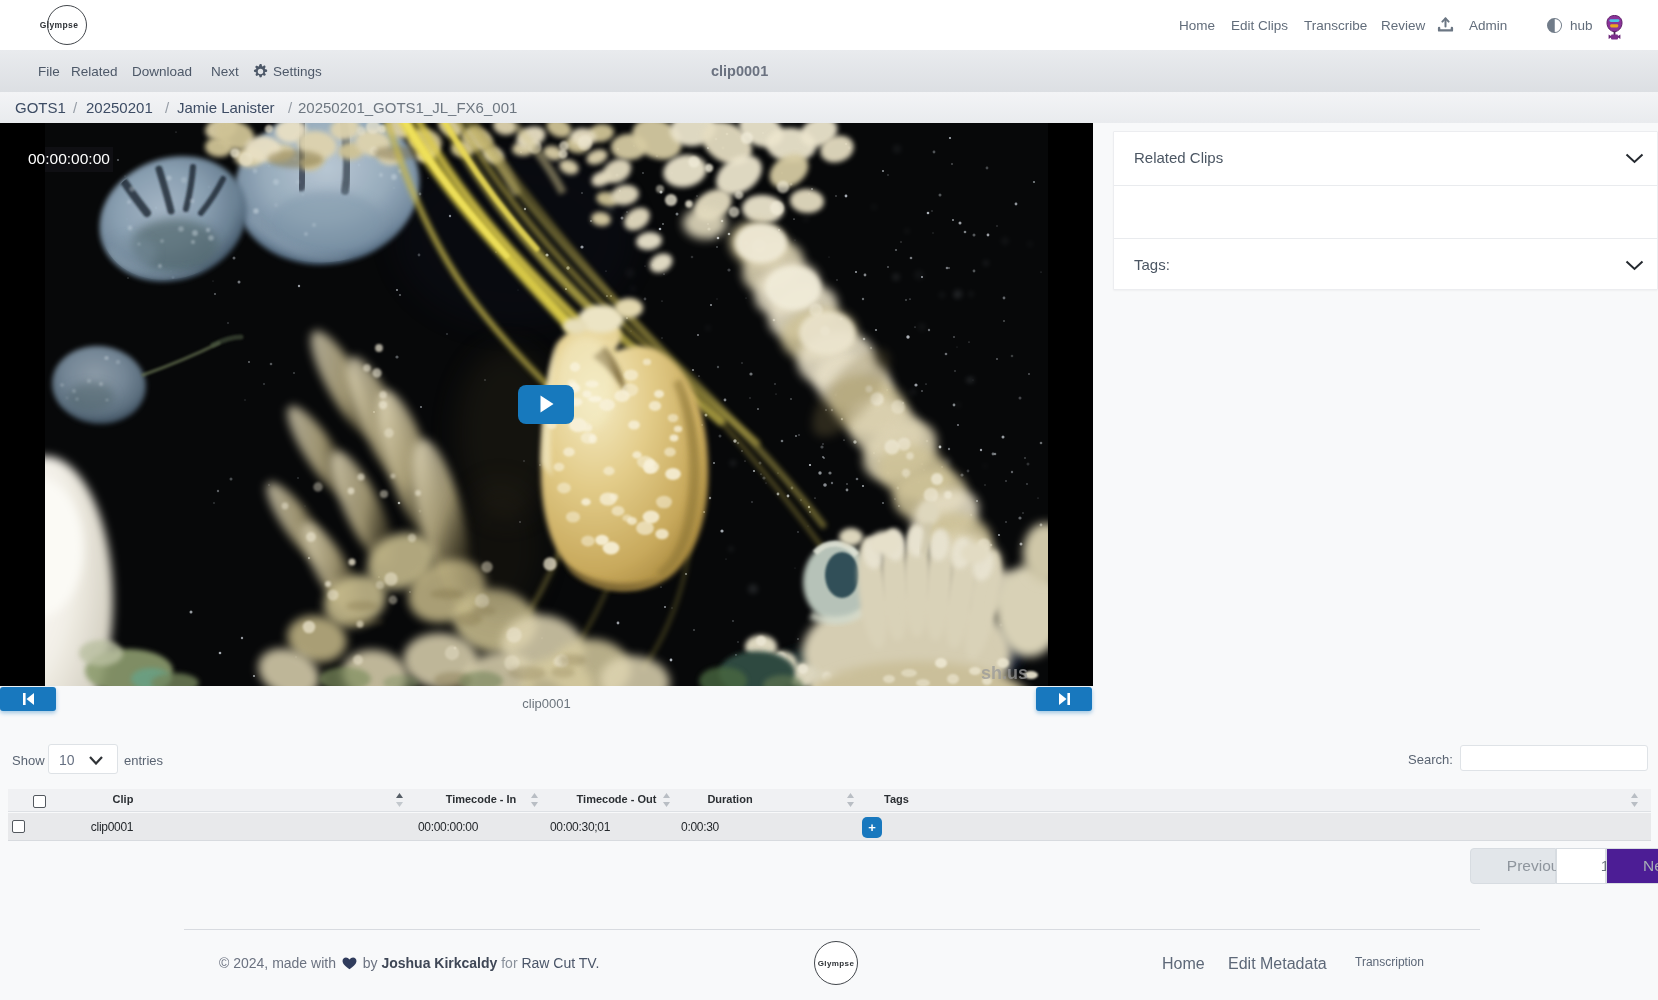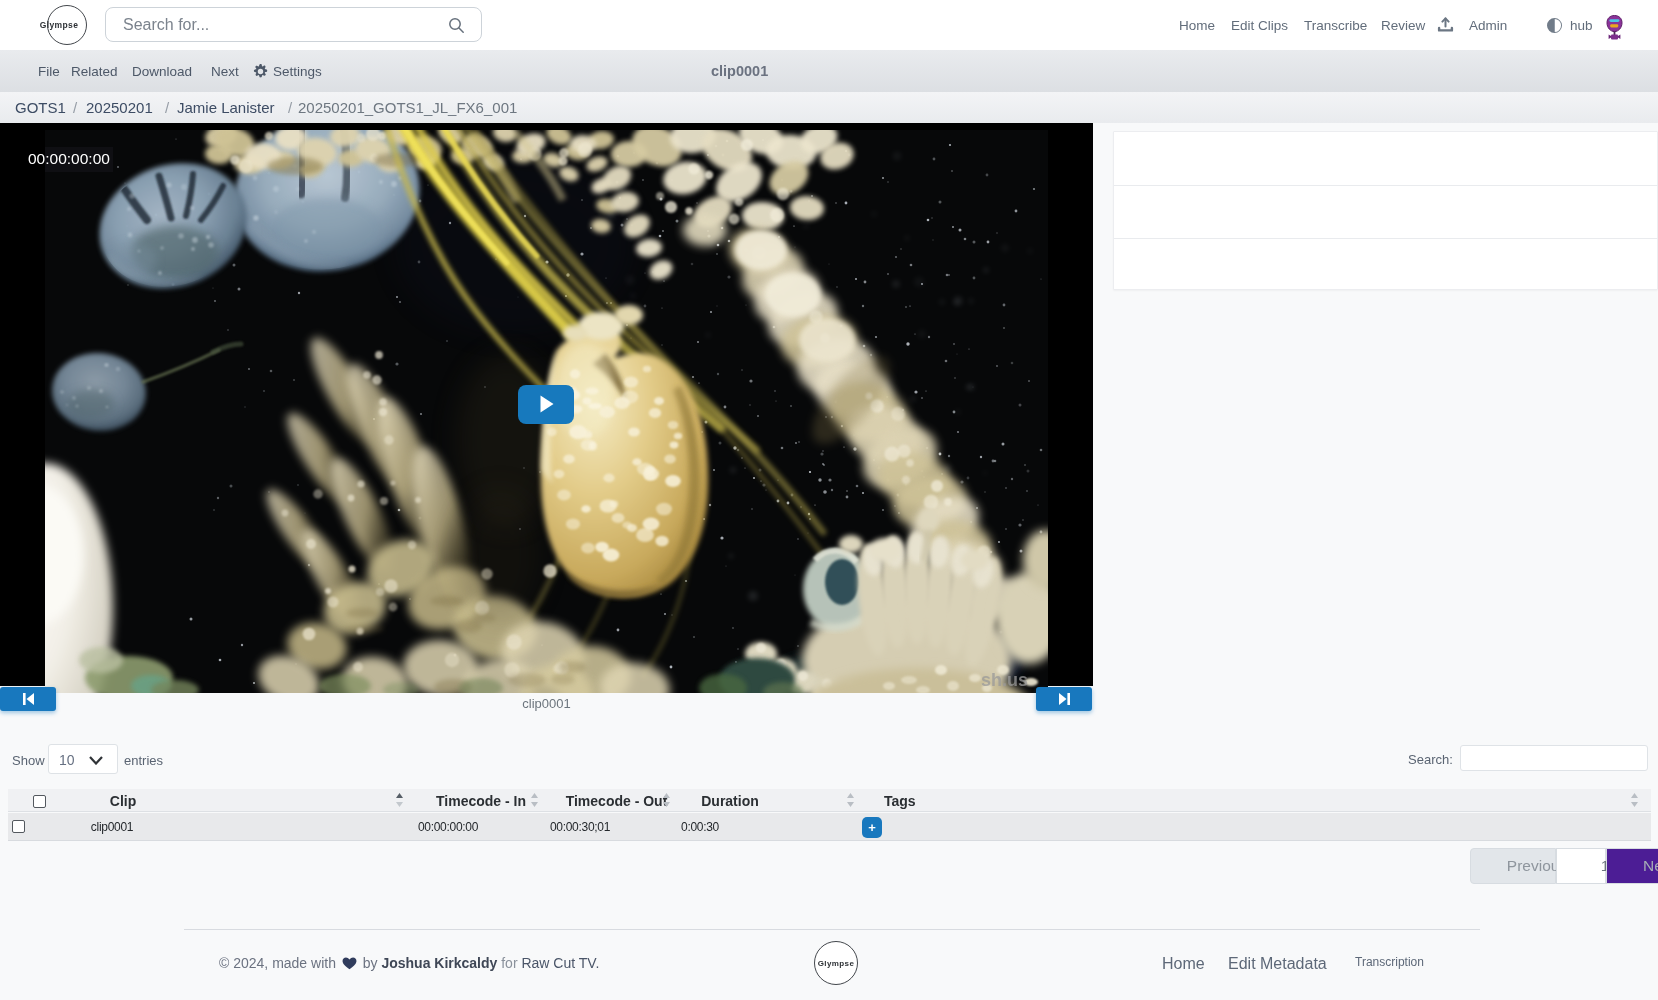--- a/index.html
+++ b/index.html
@@ -19,21 +19,21 @@
 #menubar { position:absolute; top:50px; left:0; width:1658px; height:42px;
   background:linear-gradient(#e9ebee,#dcdfe3); }
 #menubar .item { position:absolute; top:0; height:42px; display:flex; align-items:center;
   font-size:13.5px; color:#4d5868; }
 
 #crumb { position:absolute; top:92px; left:0; width:1658px; height:31px;
   background:linear-gradient(#f3f4f6,#e9ebee); font-size:15px; }
 #crumb span { position:absolute; top:7px; }
 
 #video { position:absolute; top:123px; left:0; width:1093px; height:563px; background:#000; }
-#scene { position:absolute; left:45px; top:7px;text-align:right; }
+#scene { position:absolute; left:45px; top:0;text-align:right; }
 #tc { position:absolute; left:45px; top:24px; width:68px; height:25px; background:rgba(18,18,22,.78); }
 #tctext { position:absolute; left:28px; top:27px; color:#fff; font-size:15.5px; }
 #play { position:absolute; left:518px; top:262px; width:56px; height:39px; border-radius:8px; background:#1779bd; }
 .ctl { position:absolute; top:687px; width:56px; height:24px; background:#1878be; border-radius:3px;
   box-shadow:0 2px 4px rgba(24,120,190,.4); display:flex; align-items:center; justify-content:center; }
 #caption { position:absolute; top:696px; left:0; width:1093px; text-align:center; font-size:13px; color:#6c757d; }
 
 #card { position:absolute; left:1113px; top:131px; width:545px; height:159px; background:#fff;
   border:1px solid #ecedf0; border-radius:1px; box-shadow:0 1px 2px rgba(0,0,0,.04); }
 .crow { position:absolute; left:0; width:545px; height:53px; }
@@ -43,43 +43,36 @@
 .t16 { font-size:13px; color:#5a6472; }
 #lenbox { position:absolute; left:48px; top:744px; width:70px; height:30px; border:1px solid #dee2e6;
   border-radius:3px; background:#fff; }
 #lenbox .v { position:absolute; left:10px; top:7px; font-size:14px; color:#667082; }
 #searchbox { position:absolute; left:1460px; top:745px; width:188px; height:26px; border:1px solid #dfe3e7;
   border-radius:3px; background:#fff; }
 #thead { position:absolute; left:8px; top:789px; width:1643px; height:23px; background:#f0f1f3;
   border-bottom:1px solid #dde0e4; }
 #trow { position:absolute; left:8px; top:813px; width:1643px; height:28px; background:#e8e9eb;
   border-bottom:1px solid #d8dbdf; }
-.th { position:absolute; top:4px; font-size:14px; font-weight:bold; color:#2b2f33; text-align:center; }
+.th { position:absolute; top:4px; font-size:11px; font-weight:bold; color:#2b2f33; text-align:center; }
 .td { position:absolute; top:7px; font-size:12px; letter-spacing:-0.3px; color:#24282c; text-align:center; }
 .cb { position:absolute; width:13px; height:13px; border:1.6px solid #53585e; border-radius:2px; background:#fff; }
 .sortpair { position:absolute; top:3px; }
 
 #pgn { position:absolute; top:848px; left:1470px; height:36px; display:flex; font-size:15.5px; }
 #pgn .pg { display:flex; align-items:center; justify-content:center; border:1px solid #d7dce1;padding-left:48px; }
 
 #hr { position:absolute; top:929px; left:184px; width:1296px; height:1px; background:#d8dbe0; }
 #foot-left { position:absolute; top:955px; left:219px; font-size:14px; color:#6b7280; }
 #foot-right { position:absolute; top:953px; left:1162px; font-size:16.5px; color:#5d6878; }
 </style></head>
 <body>
 <div id="nav">
   <div class="logo-circle" style="left:47px;top:5px;width:40px;height:40px">
       <span style="font-size:8.5px;position:relative;left:-8px">Glympse</span>
-    </div>
-  <div id="search">
-      <span class="ph">Search for...</span>
-      <svg width="17" height="17" viewBox="0 0 17 17" style="position:absolute;right:16px;top:9px">
-        <circle cx="7" cy="7" r="5.2" fill="none" stroke="#66707c" stroke-width="1.5"></circle>
-        <line x1="11" y1="11" x2="15.2" y2="15.2" stroke="#66707c" stroke-width="1.5" stroke-linecap="round"></line>
-      </svg>
     </div>
   <div class="navlinks" style="left:1179px">Home</div>
   <div class="navlinks" style="left:1231px">Edit Clips</div>
   <div class="navlinks" style="left:1304px">Transcribe</div>
   <div class="navlinks" style="left:1381px">Review</div>
   <div class="navlinks" style="left:1437px">
       <svg width="17" height="16" viewBox="0 0 16 16" style="vertical-align:-2px">
         <g stroke="#6b7683" fill="none" stroke-linecap="round" stroke-linejoin="round">
           <path d="M1.6 11 L1.6 13.4 L14.4 13.4 L14.4 11" stroke-width="2.4"></path>
           <path d="M8 1.6 L8 9.6" stroke-width="2"></path>
@@ -989,22 +982,34 @@
     </svg>
   </div>
 <div class="ctl" style="left:1036px">
     <svg width="11" height="12" viewBox="0 0 11 12">
       <rect x="8.4" y="0" width="2.6" height="12" fill="#fff"></rect>
       <path d="M0 0 L7.5 6 L0 12 Z" fill="#fff"></path>
     </svg>
   </div>
 <div id="caption">clip0001</div>
 <div id="card">
+  <div class="crow" style="top:0">
+      <span class="lbl">Related Clips</span>
+      <svg width="19" height="11" viewBox="0 0 19 11" style="position:absolute;right:15px;top:21px">
+        <path d="M1.5 1.5 L9.5 9 L17.5 1.5" fill="none" stroke="#24292f" stroke-width="2"></path>
+      </svg>
+    </div>
   <div class="cdiv" style="top:53px"></div>
   <div class="cdiv" style="top:106px"></div>
+  <div class="crow" style="top:107px">
+      <span class="lbl">Tags:</span>
+      <svg width="19" height="11" viewBox="0 0 19 11" style="position:absolute;right:15px;top:21px">
+        <path d="M1.5 1.5 L9.5 9 L17.5 1.5" fill="none" stroke="#24292f" stroke-width="2"></path>
+      </svg>
+    </div>
 </div>
 <span class="t16 abs" style="left:12px;top:753px">Show</span>
 <div id="lenbox">
     <span class="v">10</span>
   <svg width="14" height="9" viewBox="0 0 14 9" style="position:absolute;right:14px;top:11px">
       <path d="M1 1 L7 7.5 L13 1" fill="none" stroke="#2f3337" stroke-width="2.2"></path>
     </svg>
 </div>
 <span class="t16 abs" style="left:124px;top:753px">entries</span>
 <span class="t16 abs" style="left:1408px;top:752px">Search:</span>

